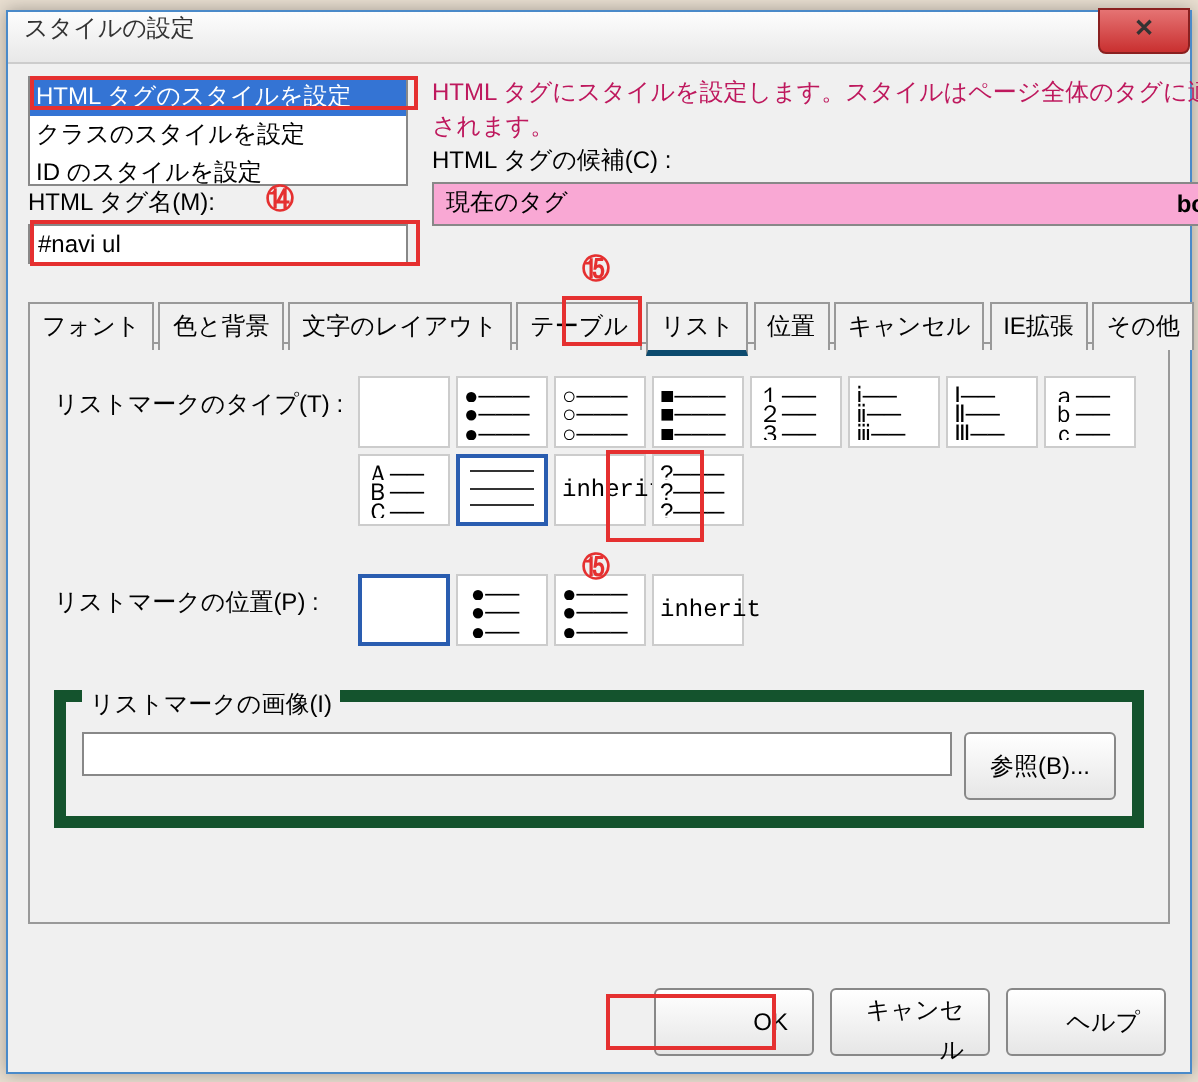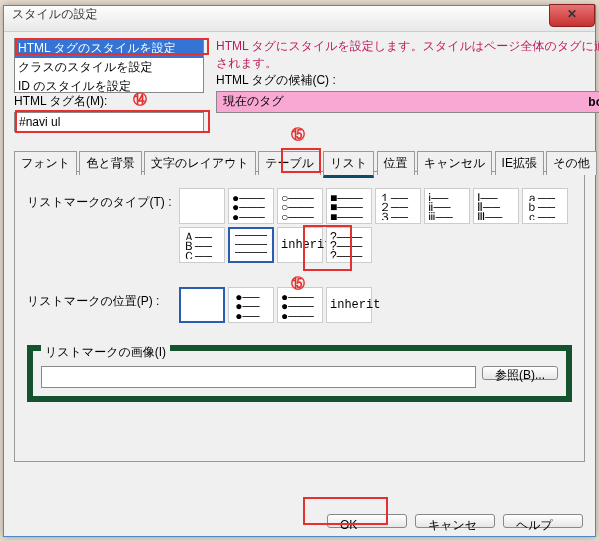--- a/index.html
+++ b/index.html
@@ -33,23 +33,23 @@
   .options-grid { display: flex; flex-wrap: wrap; gap: 3px; background: #f0f0f0; padding: 2px; }
   .opt { width: 46px; height: 36px; background: #fff; border: 1px solid #ccc; display: flex; flex-direction: column; justify-content: center; align-items: flex-start; padding: 3px; font-size: 9px; line-height: 1; font-family: monospace; }
   .opt.selected { border: 2px solid #2a5db0; background: #fff; }
   .opt .ln { width: 100%; white-space: pre; overflow: hidden; text-align: left; }
   .opt.lines .ln-only { border-top: 1px solid #333; height: 6px; width: 32px; margin: 3px auto 0; }
   .opt .inh { font-size: 12px; font-family: Liberation Mono, monospace; text-align: right; }
   .fieldset { border: 6px solid #14532d; padding: 8px; margin-top: 10px; }
   .fieldset-label { position: relative; top: -15px; background: #f0f0f0; display: inline-block; padding: 0 4px; }
   .fieldset-body { display: flex; gap: 6px; margin-top: -10px; }
   .file-input { flex: 1; height: 22px; background: #fff; border: 1px solid #888; }
-  .btn { height: 14px; padding: 0 12px; background: linear-gradient(to bottom, #fff, #e6e6e6); border: 1px solid #888; border-radius: 3px; }
+  .btn { height: 34px; padding: 0 12px; background: linear-gradient(to bottom, #fff, #e6e6e6); border: 1px solid #888; border-radius: 3px; }
   .bottom-btns { position: absolute; bottom: 8px; right: 12px; display: flex; gap: 8px; }
-  .bottom-btns .btn { width: 80px; text-align: left; line-height: 20px; }
+  .bottom-btns .btn { width: 80px; text-align: right; line-height: 20px; }
   .highlight-red { position: absolute; border: 2px solid #e53030; pointer-events: none; }
   .annot-num { position: absolute; color: #e53030; font-weight: bold; font-size: 14px; pointer-events: none; }
 </style>
 </head>
 <body>
 
 <div class="dialog">
   <div class="titlebar">
     <span>スタイルの設定</span>
     <div class="close-btn">

